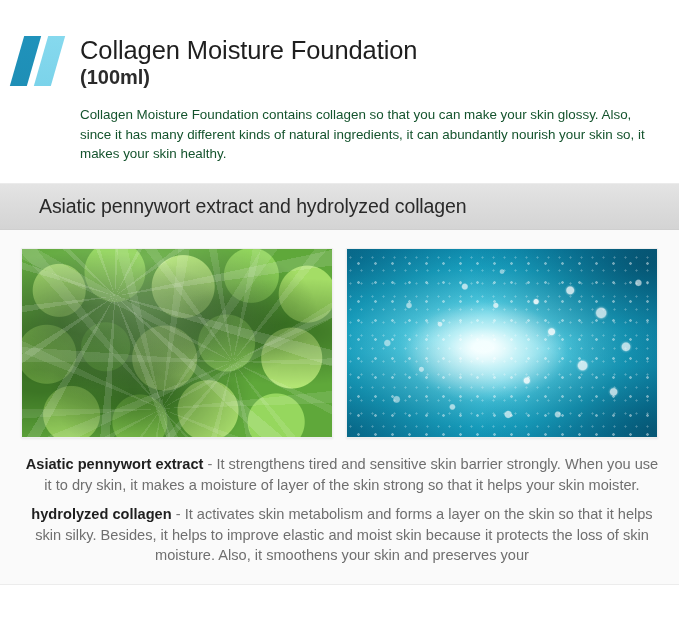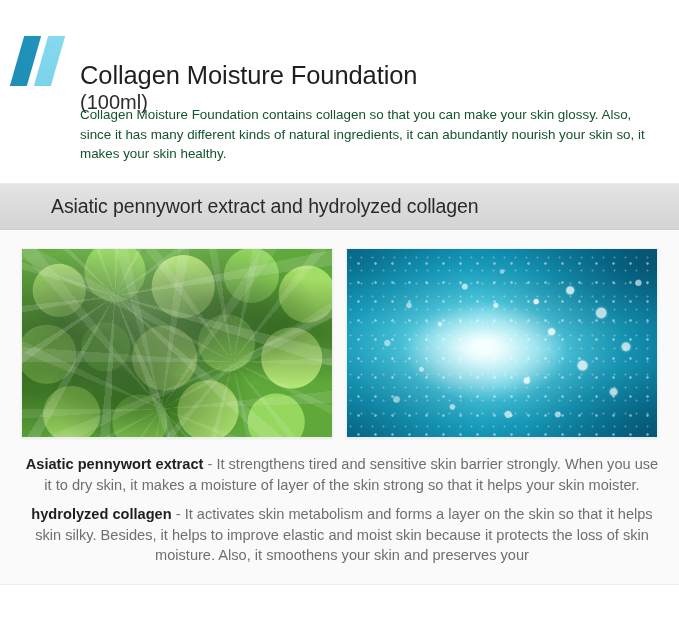--- a/index.html
+++ b/index.html
@@ -41,36 +41,35 @@
     height: 50px;
     transform: skewX(-16deg);
   }
   .slash-1 { left: 3px;  background: linear-gradient(180deg,#2092bb 0%,#1e8fb6 100%); }
   .slash-2 { left: 27px; background: linear-gradient(180deg,#86d9ee 0%,#7bd3ea 100%); }
 
   .title-wrap {
     position: absolute;
     left: 80px; top: 36px;
     right: 28px;
-    margin-top: 25px;
   }
   .product-title {
     margin: 0;
     font-size: 25.5px;
     font-weight: 300;
     line-height: 1.14;
     letter-spacing: -0.1px;
     color: #1f1f1f;
     font-family: "Liberation Sans", sans-serif;
   }
   .product-volume {
     display: block;
     margin-top: 1px;
     font-size: 20px;
-    font-weight: 400;
+    font-weight: 700;
     line-height: 1.1;
     color: #2b2b2b;
   }
   .product-desc {
     position: absolute;
     left: 80px; top: 105px;
     width: 585px;
     margin: 0;
     font-size: 13.4px;
     line-height: 1.47;
@@ -85,21 +84,21 @@
     width: 679px;
     height: 47px;
     background: linear-gradient(180deg, #e4e4e4 0%, #dcdcdc 45%, #d4d4d4 100%);
     border-top: 1px solid #ebebeb;
     border-bottom: 1px solid #cfcfcf;
     box-sizing: border-box;
     display: flex;
     align-items: center;
   }
   .banner-text {
-    margin: 12px;
+    margin: 0;
     padding-left: 39px;
     font-size: 19.5px;
     font-weight: 400;
     color: #2a2a2a;
     letter-spacing: -0.1px;
     line-height: 1;
   }
 
   
   .panel {

